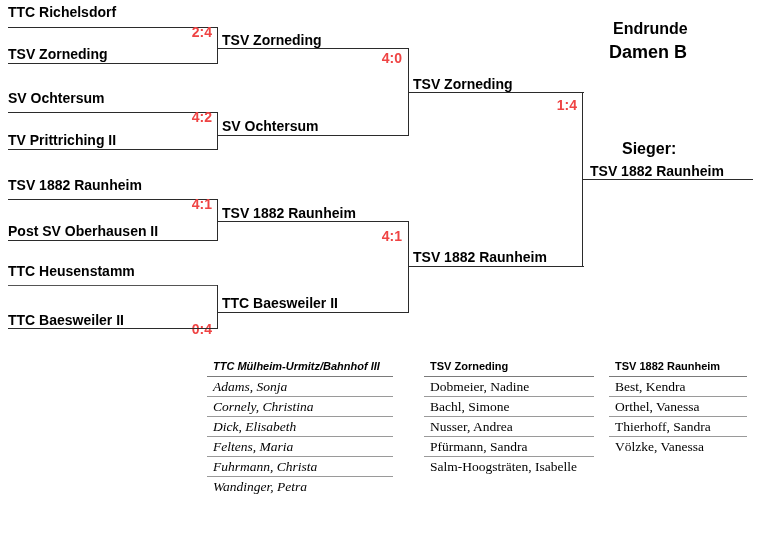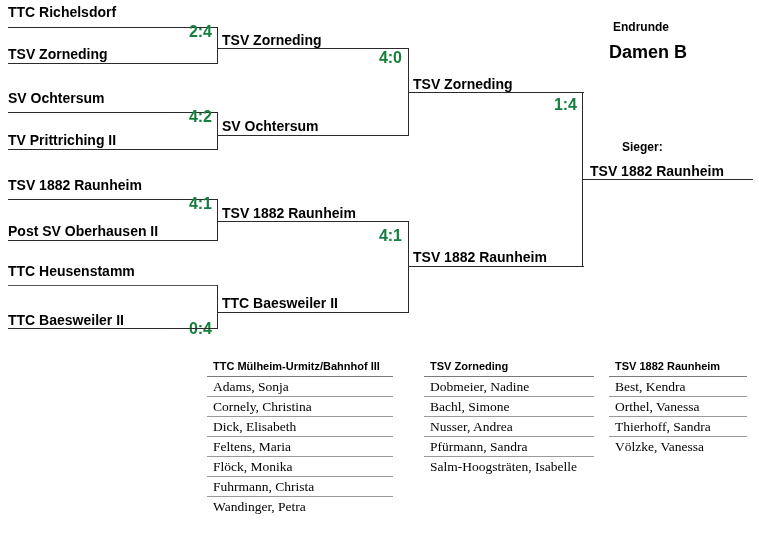--- a/index.html
+++ b/index.html
@@ -23,31 +23,31 @@
     font-weight: bold;
     font-size: 14px;
     color: #000000;
     white-space: nowrap;
     line-height: 14px;
   }
   .score {
     position: absolute;
     font-family: "Liberation Sans", sans-serif;
     font-weight: bold;
-    font-size: 16px;
-    color: #15803d;
+    font-size: 14px;
+    color: #ef4444;
     white-space: nowrap;
     text-align: right;
     line-height: 14px;
   }
   .title-small {
     position: absolute;
     font-family: "Liberation Sans", sans-serif;
     font-weight: bold;
-    font-size: 12px;
+    font-size: 16px;
     color: #000000;
     white-space: nowrap;
   }
   .title-big {
     position: absolute;
     font-family: "Liberation Sans", sans-serif;
     font-weight: bold;
     font-size: 18px;
     color: #000000;
     white-space: nowrap;
@@ -144,27 +144,26 @@
   <div class="hline" style="left:409px; top:92px; width:175px;"></div>
   <div class="score" style="left:533px; top:98px; width:44px;">1:4</div>
   <div class="team" style="left:413px; top:250px;">TSV 1882 Raunheim</div>
   <div class="hline" style="left:409px; top:266px; width:175px;"></div>
   <div class="vline" style="left:582px; top:92px; height:175px;"></div>
 
   <div class="title-small" style="left:622px; top:140px;">Sieger:</div>
   <div class="team" style="left:590px; top:164px;">TSV 1882 Raunheim</div>
   <div class="hline" style="left:582px; top:179px; width:171px;"></div>
 
-  <div class="roster" style="left:207px; top:360px; width:186px;">
+  <div class="roster" style="left:207px; top:360px; width:186px;font-style:italic;">
     <div class="roster-head">TTC Mülheim-Urmitz/Bahnhof III</div>
     <div class="roster-row">Adams, Sonja</div>
     <div class="roster-row">Cornely, Christina</div>
     <div class="roster-row">Dick, Elisabeth</div>
     <div class="roster-row">Feltens, Maria</div>
-    <div class="roster-row">Flöck, Monika</div>
     <div class="roster-row">Fuhrmann, Christa</div>
     <div class="roster-row last">Wandinger, Petra</div>
   </div>
 
   <div class="roster" style="left:424px; top:360px; width:170px;">
     <div class="roster-head">TSV Zorneding</div>
     <div class="roster-row">Dobmeier, Nadine</div>
     <div class="roster-row">Bachl, Simone</div>
     <div class="roster-row">Nusser, Andrea</div>
     <div class="roster-row">Pfürmann, Sandra</div>

